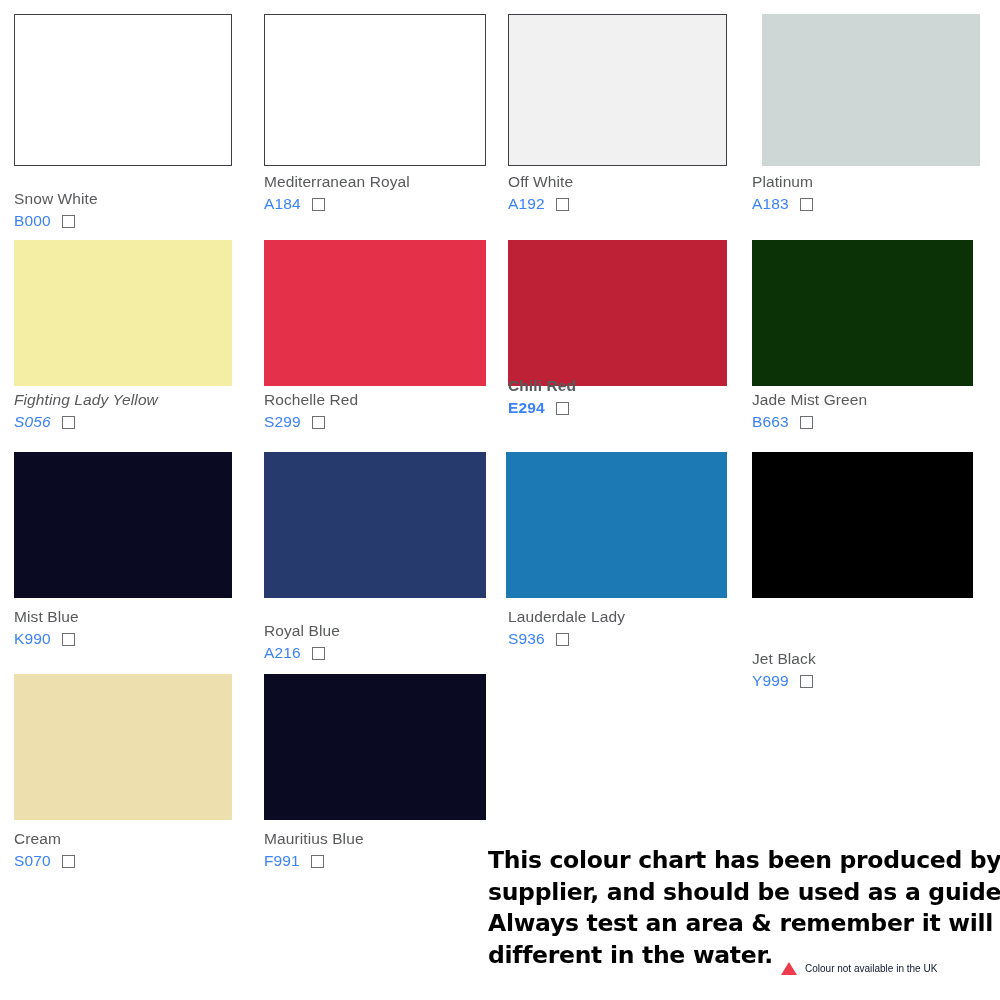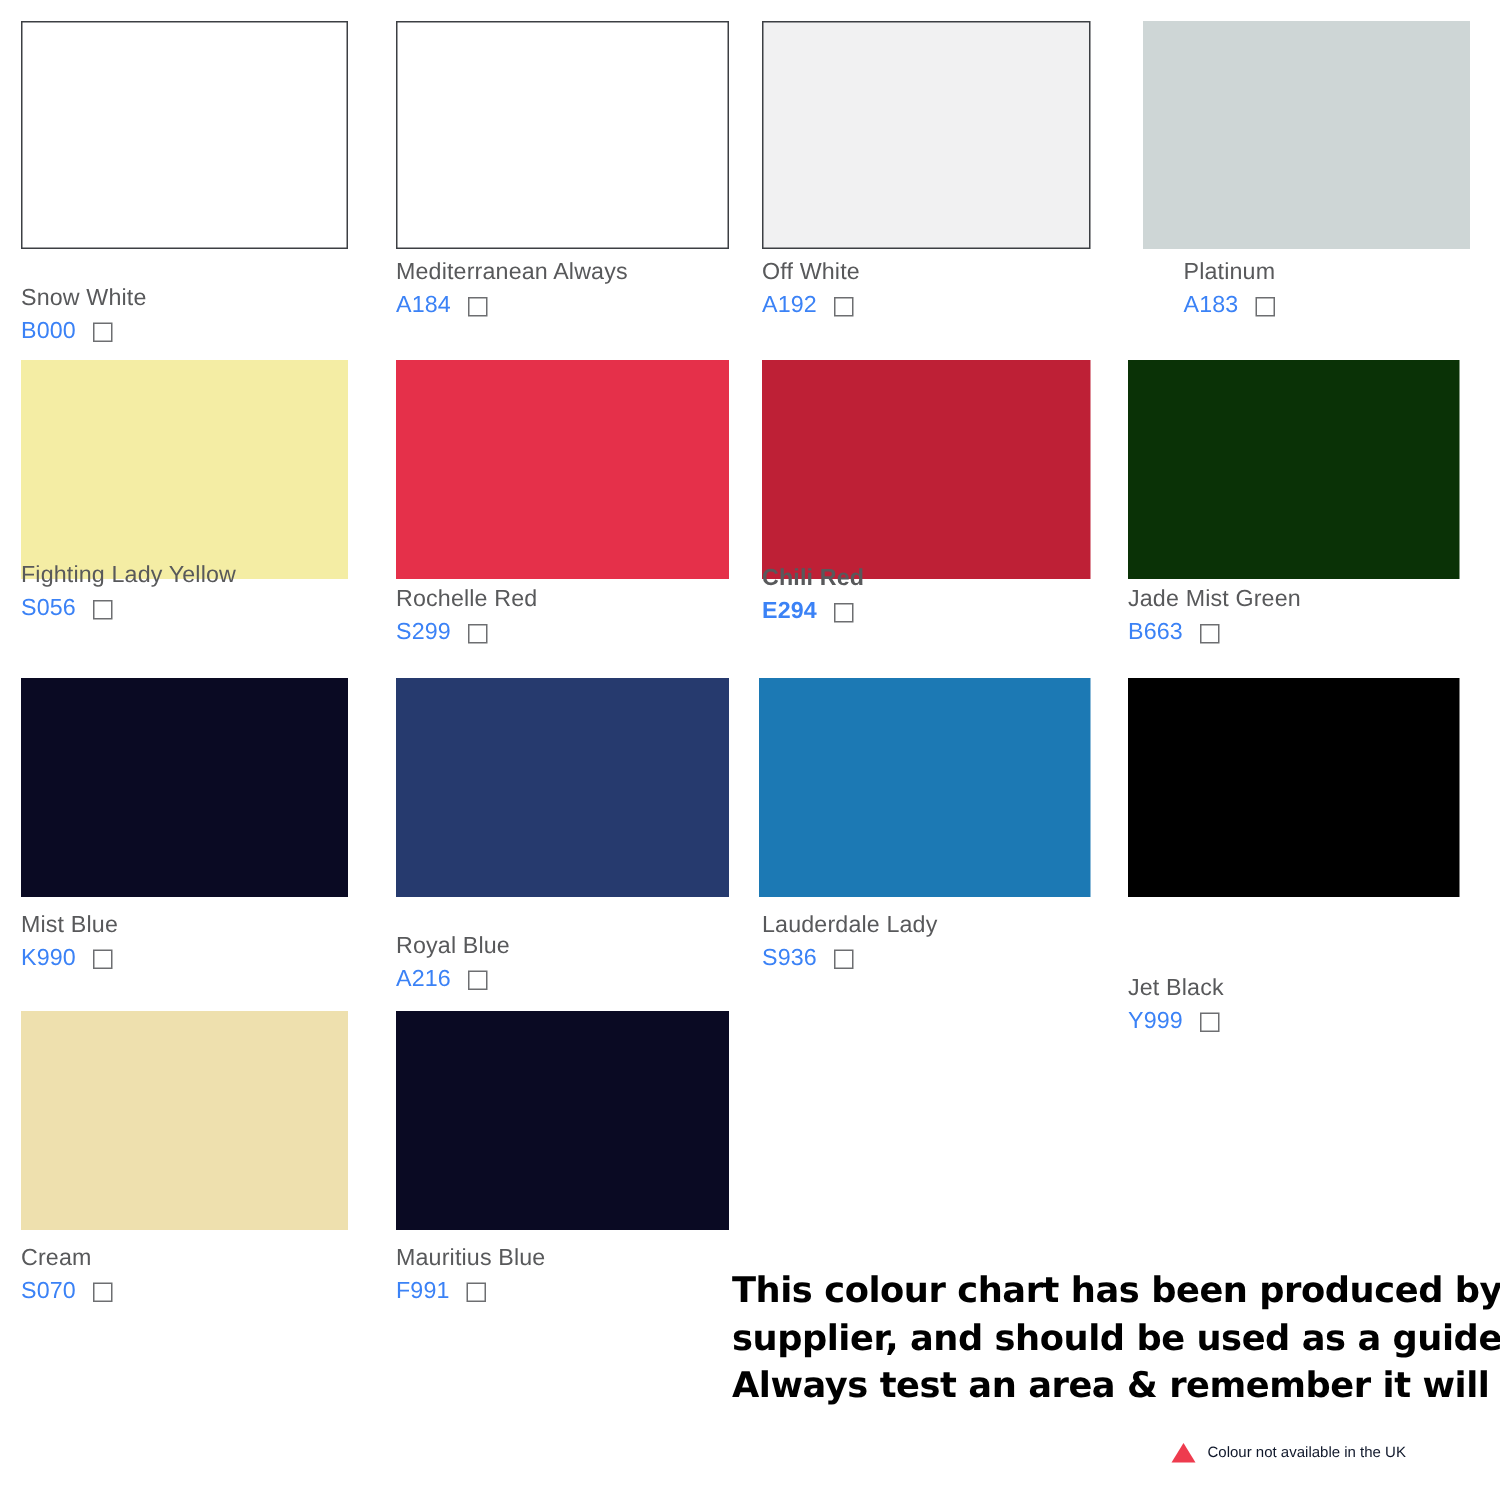--- a/index.html
+++ b/index.html
@@ -128,50 +128,50 @@
         <div class="swatch-name">Snow White</div>
         <div class="swatch-coderow">
           <span class="swatch-code">B000</span>
           <span class="swatch-checkbox"></span>
         </div>
       </div>
     </div>
     <div class="swatch-cell" style="left: 264px; top: 14px;">
       <div class="swatch-chip outlined" style="left: 0px; width: 222px; height: 152px; background: rgb(255, 255, 255);"></div>
       <div class="swatch-meta" style="top: 158px;">
-        <div class="swatch-name">Mediterranean Always</div>
+        <div class="swatch-name">Mediterranean Royal</div>
         <div class="swatch-coderow">
           <span class="swatch-code">A184</span>
           <span class="swatch-checkbox"></span>
         </div>
       </div>
     </div>
     <div class="swatch-cell" style="left: 508px; top: 14px;">
       <div class="swatch-chip outlined" style="left: 0px; width: 219px; height: 152px; background: rgb(241, 241, 242);"></div>
       <div class="swatch-meta" style="top: 158px;">
         <div class="swatch-name">Off White</div>
         <div class="swatch-coderow">
           <span class="swatch-code">A192</span>
           <span class="swatch-checkbox"></span>
         </div>
       </div>
     </div>
     <div class="swatch-cell" style="left: 752px; top: 14px;">
       <div class="swatch-chip" style="left: 10px; width: 218px; height: 152px; background: rgb(206, 214, 214);"></div>
-      <div class="swatch-meta" style="top: 158px; margin-left: 37px;">
+      <div class="swatch-meta" style="top: 158px;">
         <div class="swatch-name">Platinum</div>
         <div class="swatch-coderow">
           <span class="swatch-code">A183</span>
           <span class="swatch-checkbox"></span>
         </div>
       </div>
     </div>
     <div class="swatch-cell" style="left: 14px; top: 240px;">
       <div class="swatch-chip" style="left: 0px; width: 218px; height: 146px; background: rgb(244, 237, 164);"></div>
-      <div class="swatch-meta" style="top: 134px;">
+      <div class="swatch-meta" style="top: 150px; font-style: italic;">
         <div class="swatch-name">Fighting Lady Yellow</div>
         <div class="swatch-coderow">
           <span class="swatch-code">S056</span>
           <span class="swatch-checkbox"></span>
         </div>
       </div>
     </div>
     <div class="swatch-cell" style="left: 264px; top: 240px;">
       <div class="swatch-chip" style="left: 0px; width: 222px; height: 146px; background: rgb(229, 48, 74);"></div>
       <div class="swatch-meta" style="top: 150px;">
@@ -261,18 +261,19 @@
           <span class="swatch-checkbox"></span>
         </div>
       </div>
     </div>
   </div>
 
 <div class="disclaimer">
   <div class="disclaimer-line">This colour chart has been produced by the</div>
   <div class="disclaimer-line">supplier, and should be used as a guide only.</div>
   <div class="disclaimer-line">Always test an area &amp; remember it will look</div>
+  <div class="disclaimer-line">different in the water.</div>
 </div>
 
 <div class="legend">
   <span class="legend-triangle"></span>
   <span class="legend-text">Colour not available in the UK</span>
 </div>
 
 </body></html>

